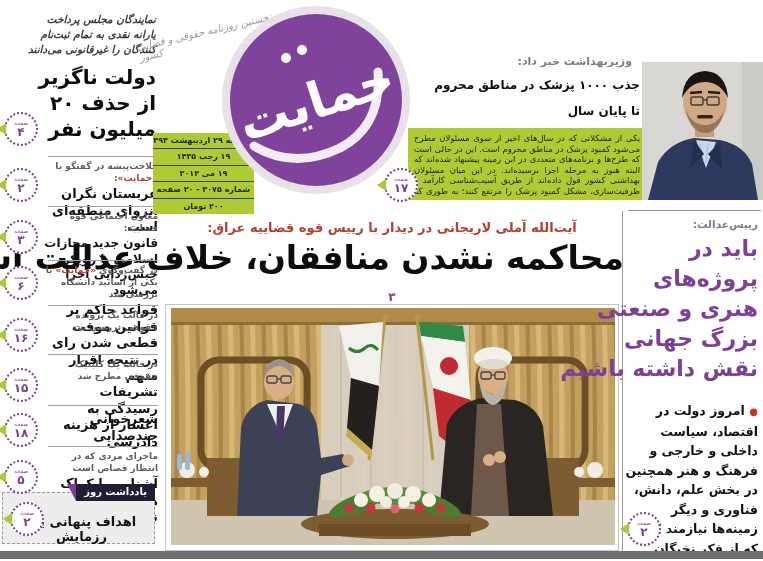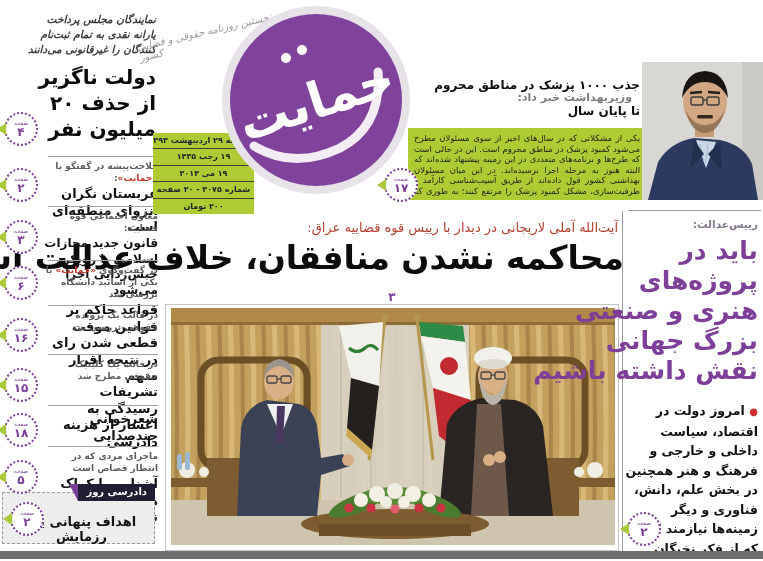--- a/index.html
+++ b/index.html
@@ -17,43 +17,43 @@
   .slogan { left:132px; top:6px; width:160px; color:#9b9b9b; font-size:10px; font-style:italic;
     transform:rotate(-13deg); transform-origin:right top; text-align:left; z-index:2; }
 
   .date-panel { left:153px; top:133px; width:101px; background:#afcb33; z-index:3; }
   .date-row { font-size:8px; font-weight:bold; color:#1c2430; line-height:15.4px;
     text-align:center; border-bottom:1px solid #3c3f2a; white-space:nowrap; overflow:hidden; }
   .date-row:last-child { border-bottom:none; }
 
   
   .green-band { left:408px; top:128px; width:355px; height:72px; background:#afcb33; z-index:1; }
-  .ts-kicker { left:420px; top:55px; width:212px; text-align:right; font-size:11px; font-weight:bold; color:#7c7c7c;margin-top:36px; }
+  .ts-kicker { left:420px; top:55px; width:212px; text-align:right; font-size:11px; font-weight:bold; color:#7c7c7c; }
   .ts-h1 { left:400px; top:72px; width:240px; text-align:right; font-size:12px; line-height:26px;
     font-weight:bold; color:#0e0e0e; }
   .ts-summary { left:414px; top:133px; width:226px; height:63px; overflow:hidden;
     font-size:8.5px; line-height:10.6px; color:#20251a; text-align:justify; z-index:2; }
   .minister { left:642px; top:62px; width:121px; height:138px; z-index:4; }
 
   
-  .lead-kicker { left:166px; top:220px; width:452px; text-align:right; font-size:13px;
-    font-weight:normal; color:#b5402f; }
+  .lead-kicker { left:166px; top:220px; width:452px; text-align:center; font-size:13px;
+    font-weight:bold; color:#b5402f; }
   .lead-head { left:160px; top:238px; width:464px; text-align:center; font-size:33px;
     font-weight:bold; color:#0c0c0c; white-space:nowrap; letter-spacing:-0.5px; }
   .lead-page { left:166px; top:290px; width:452px; text-align:center; font-size:12px;
     font-weight:bold; color:#7b3f98; }
   .lead-photo { left:165px; top:304px; width:454px; height:247px; background:#ffffff;
     border:1px solid #c4c4c4; padding:3px; }
 
   
   .v-divider { left:622px; top:211px; width:1px; height:341px; background:#9b9b9b; }
   .rc-rule { left:628px; top:210px; width:133px; height:1px; background:#9b9b9b; }
   .rc-kicker { right:5px; top:218px; width:132px; text-align:right; font-size:10.5px;
     font-weight:bold; color:#84798a; }
-  .rc-line { right:5px; width:133px; text-align:right; font-size:25px; font-weight:bold;
+  .rc-line { right:5px; width:133px; text-align:right; font-size:22px; font-weight:bold;
     color:#7d3f98; white-space:nowrap; }
   .rc-bullet { right:5px; top:401px; width:133px; text-align:right; font-size:12.5px;
     line-height:19.5px; font-weight:bold; color:#101010; }
   .red-dot { color:#cf2e2e; font-size:10px; }
 
   
   .sbi { position:absolute; left:44px; width:114px; text-align:right; }
   .sbk { font-size:9px; font-weight:bold; color:#5c5c5c; line-height:12px; }
   .sbk .acc { color:#c0392b; }
   .sbh { font-size:13px; font-weight:bold; color:#131313; line-height:16.5px; margin-top:2px; }
@@ -358,21 +358,21 @@
   </div>
   <div class="sbh">آشنایی با کراک هیچ پولی برایش نگذاشت</div>
 </div>
 <div class="pbadge" style="left:4px; top:460px;">
   <span class="arrow"></span>
   <span class="pw">صفحه</span>
   <span class="pn">۵</span>
 </div>
 
 <div class="abs note-box">
-  <div class="note-label">دادرسی روز</div>
+  <div class="note-label">یادداشت روز</div>
   <div class="note-head">اهداف پنهانی یک رزمایش</div>
 </div>
 <div class="pbadge" style="left:10px; top:502px;">
   <span class="arrow"></span>
   <span class="pw">صفحه</span>
   <span class="pn">۲</span>
 </div>
 
 <div class="abs bottom-bar"></div>
 

